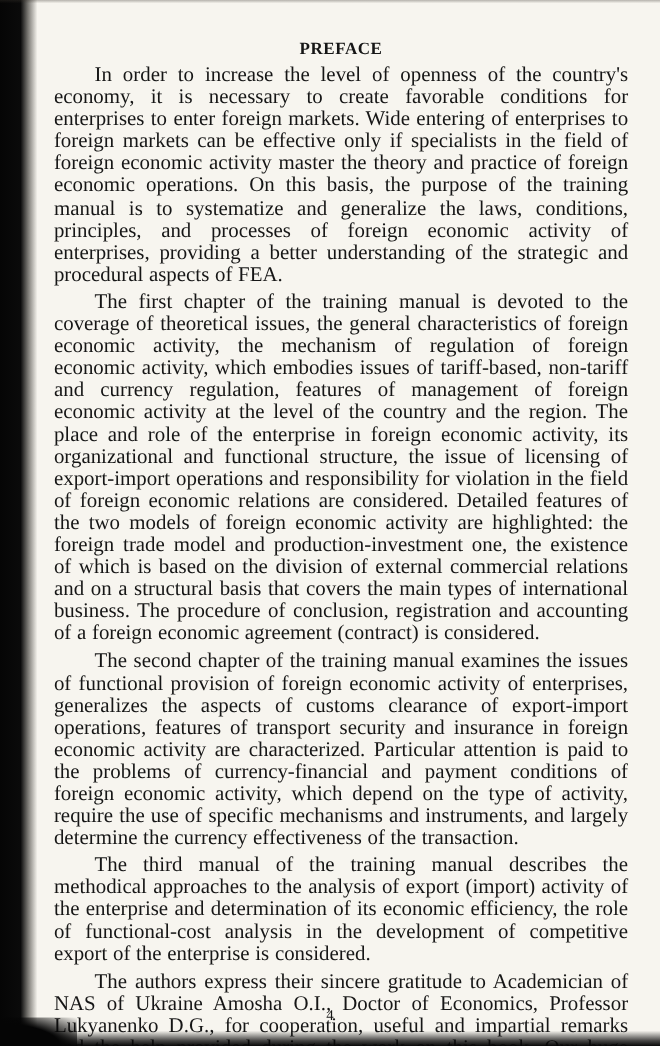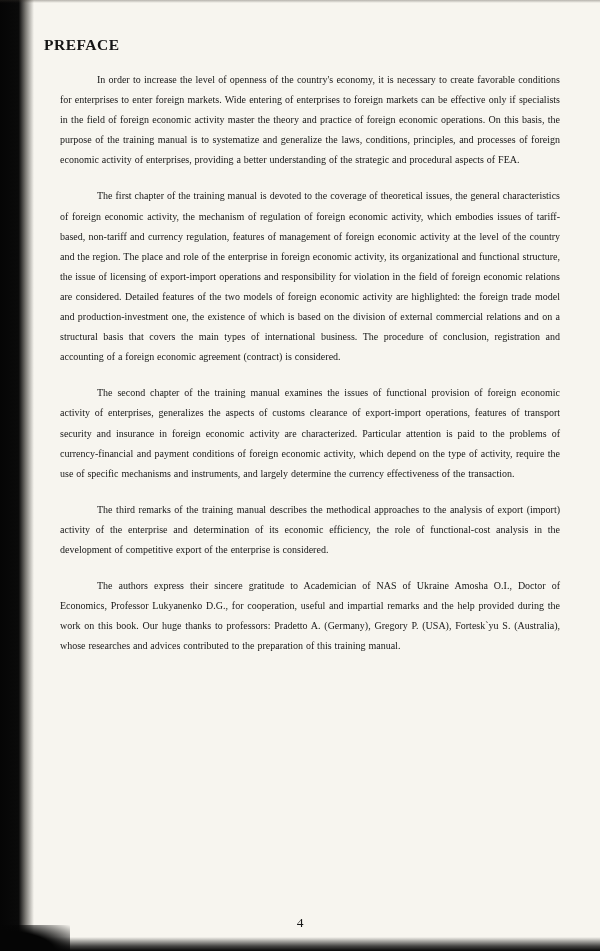--- a/index.html
+++ b/index.html
@@ -52,30 +52,31 @@
     z-index: 2;
   }
   .page-content {
     position: absolute;
     left: 44px;
     right: 24px;
     top: 36px;
     z-index: 1;
   }
   .page-title {
+    text-align: center;
     font-weight: bold;
     font-size: 15.5px;
     letter-spacing: 0.5px;
     margin: 0 0 4px 0;
   }
   .para {
-    margin: 16px;
+    margin: 5px;
     text-align: justify;
     text-indent: 37px;
-    font-size: 10px;
+    font-size: 19px;
     line-height: 20.1px;
     word-spacing: 0.4px;
   }
   .para b {
     font-weight: normal;
   }
   .page-number {
     position: absolute;
     left: 0; right: 0;
     bottom: 20px;
@@ -97,21 +98,21 @@
   <div class="page-content">
 
     <h1 class="page-title">PREFACE</h1>
 
     <p class="para"><b></b><span>In order to increase the level of openness of the country's economy, it is necessary to create favorable conditions for enterprises to enter foreign markets. Wide entering of enterprises to foreign markets can be effective only if specialists in the field of foreign economic activity master the theory and practice of foreign economic operations. On this basis, the purpose of the training manual is to systematize and generalize the laws, conditions, principles, and processes of foreign economic activity of enterprises, providing a better understanding of the strategic and procedural aspects of FEA.</span></p>
 
     <p class="para"><b>The first chapter</b><span> of the training manual is devoted to the coverage of theoretical issues, the general characteristics of foreign economic activity, the mechanism of regulation of foreign economic activity, which embodies issues of tariff-based, non-tariff and currency regulation, features of management of foreign economic activity at the level of the country and the region. The place and role of the enterprise in foreign economic activity, its organizational and functional structure, the issue of licensing of export-import operations and responsibility for violation in the field of foreign economic relations are considered. Detailed features of the two models of foreign economic activity are highlighted: the foreign trade model and production-investment one, the existence of which is based on the division of external commercial relations and on a structural basis that covers the main types of international business. The procedure of conclusion, registration and accounting of a foreign economic agreement (contract) is considered.</span></p>
 
     <p class="para"><b>The second chapter</b><span> of the training manual examines the issues of functional provision of foreign economic activity of enterprises, generalizes the aspects of customs clearance of export-import operations, features of transport security and insurance in foreign economic activity are characterized. Particular attention is paid to the problems of currency-financial and payment conditions of foreign economic activity, which depend on the type of activity, require the use of specific mechanisms and instruments, and largely determine the currency effectiveness of the transaction.</span></p>
 
-    <p class="para"><b>The third remarks</b><span> of the training manual describes the methodical approaches to the analysis of export (import) activity of the enterprise and determination of its economic efficiency, the role of functional-cost analysis in the development of competitive export of the enterprise is considered.</span></p>
+    <p class="para"><b>The third manual</b><span> of the training manual describes the methodical approaches to the analysis of export (import) activity of the enterprise and determination of its economic efficiency, the role of functional-cost analysis in the development of competitive export of the enterprise is considered.</span></p>
 
     <p class="para"><b></b><span>The authors express their sincere gratitude to Academician of NAS of Ukraine Amosha O.I., Doctor of Economics, Professor Lukyanenko D.G., for cooperation, useful and impartial remarks and the help provided during the work on this book. Our huge thanks to professors: Pradetto A. (Germany), Gregory P. (USA), Fortesk`yu S. (Australia), whose researches and advices contributed to the preparation of this  training manual.</span></p>
 
   </div>
 
   <div class="page-number">4</div>
 
 </div>
 
 </body></html>

